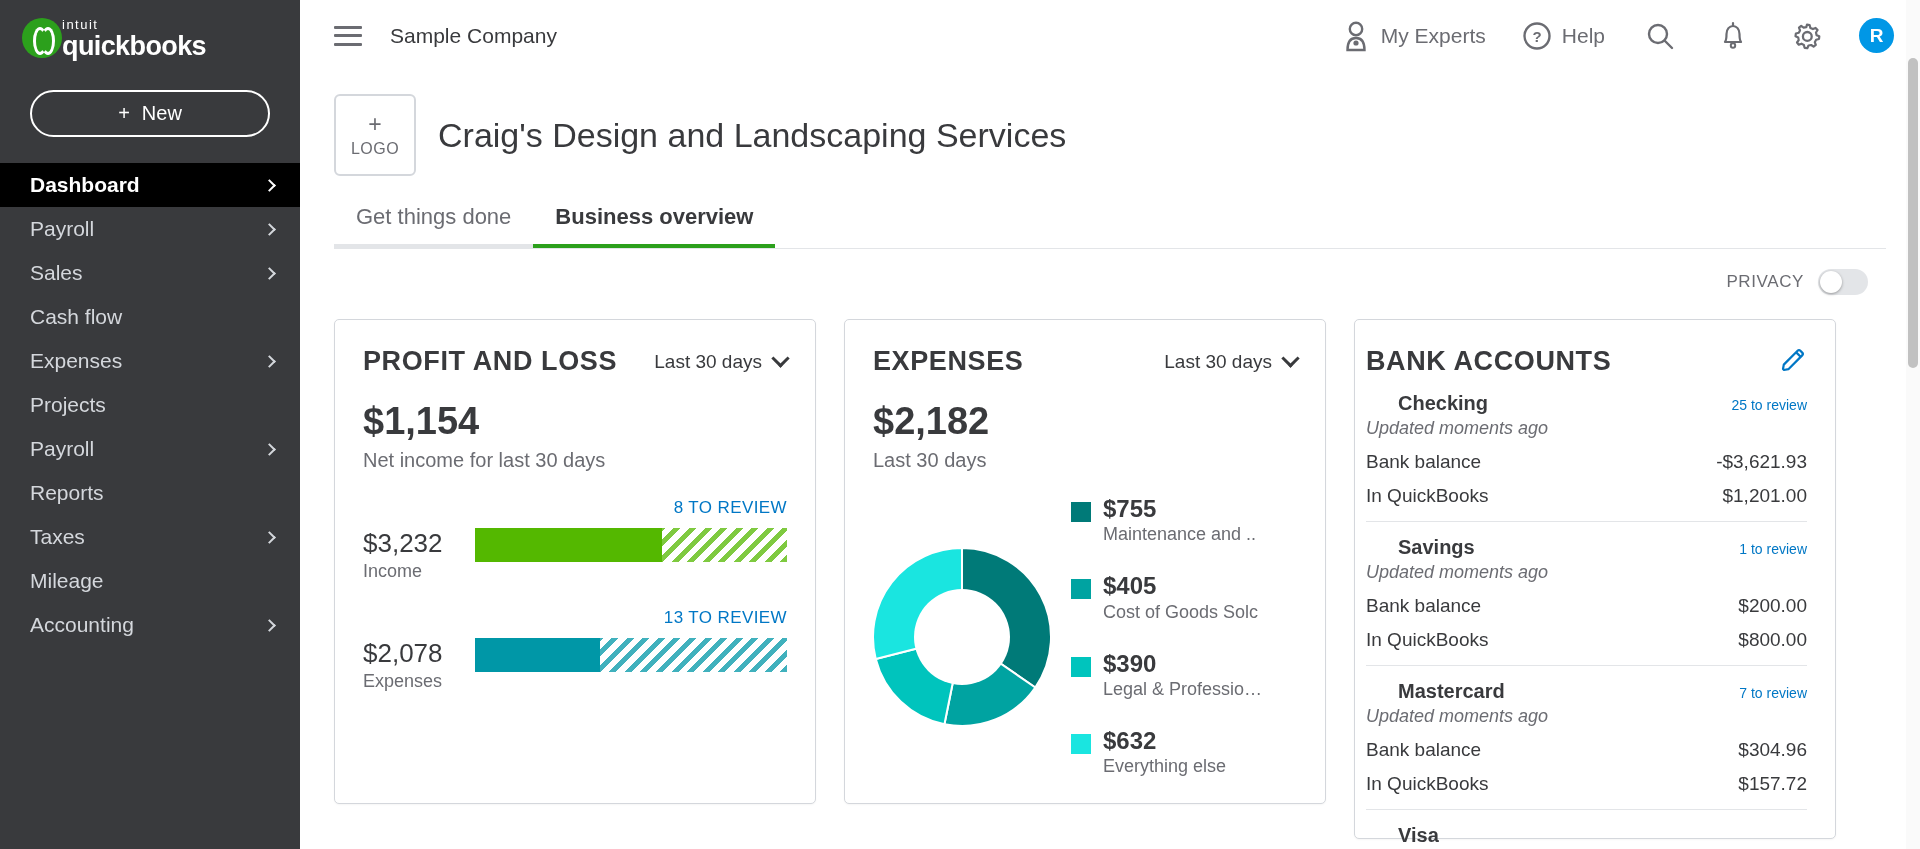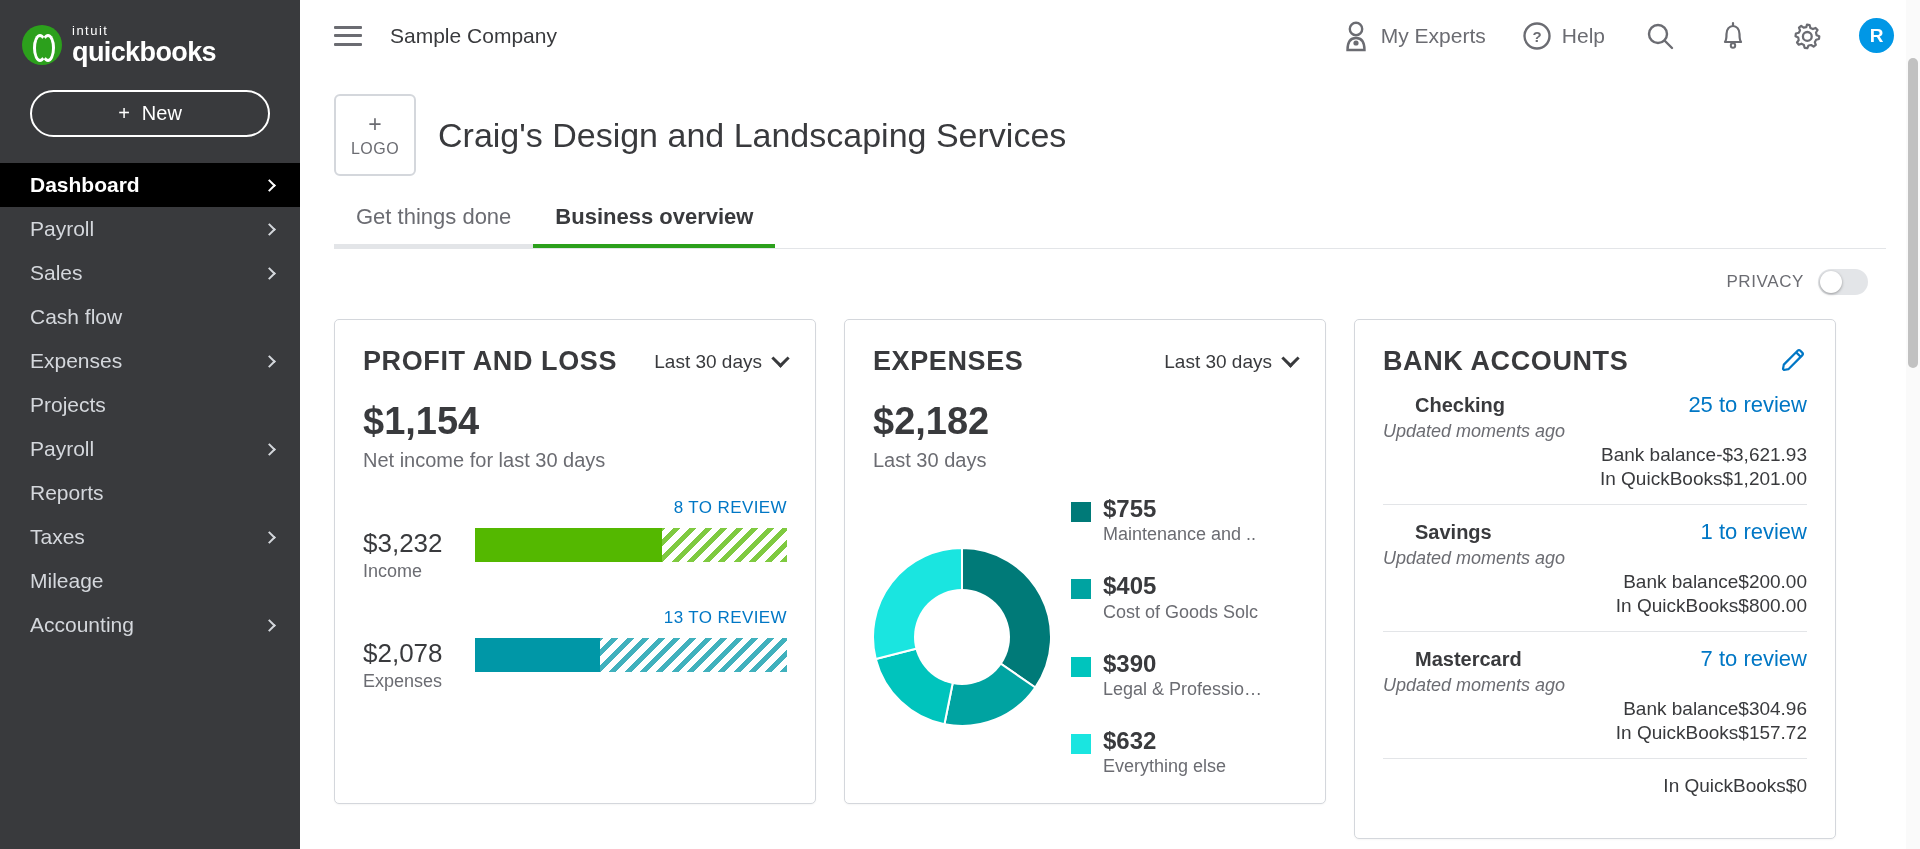--- a/index.html
+++ b/index.html
@@ -11,21 +11,21 @@
   }
   .app { display: flex; width: 1920px; height: 849px; position: relative; }
 
   
   .sidebar {
     width: 300px; min-width: 300px; height: 849px;
     background: #393a3d;
     color: #fff;
     position: relative;
   }
-  .brand { display: flex; align-items: center; gap: 10px; padding: 18px 0 0 22px; height: 72px; }
+  .brand { display: flex; align-items: flex-start; padding: 18px 0 0 22px; height: 72px; }
   .qb-logo-circle {
     width: 40px; height: 40px; border-radius: 50%;
     background: #2ca01c; position: relative; flex: 0 0 40px;
   }
   .qb-logo-circle:before {
     content: ""; position: absolute; left: 11px; top: 9px;
     width: 8px; height: 22px; border: 3px solid #fff; border-radius: 50%;
     border-right-color: transparent;
   }
   .qb-logo-circle:after {
@@ -105,21 +105,21 @@
     background: #fff; border-radius: 50%; box-shadow: 0 1px 3px rgba(0,0,0,.35);
   }
 
   .cards { display: flex; gap: 28px; padding: 24px 30px 0 34px; align-items: flex-start; }
   .card {
     background: #fff; border: 1px solid #d4d7dc; border-radius: 5px;
     box-shadow: 0 1px 2px rgba(0,0,0,0.04);
   }
   .card-pl { width: 482px; height: 485px; padding: 26px 28px 0 28px; }
   .card-exp { width: 482px; height: 485px; padding: 26px 28px 0 28px; }
-  .card-bank { width: 482px; height: 520px; padding: 26px 28px 0 28px; }
+  .card-bank { width: 482px; height: 520px; padding: 26px 28px 0 11px; }
 
   .card-head { display: flex; align-items: center; justify-content: space-between; }
   .card-title { font-size: 27px; font-weight: 700; letter-spacing: 0.6px; color: #393a3d; }
   .range { display: flex; align-items: center; gap: 12px; font-size: 19px; color: #393a3d; cursor: pointer; }
   .chev-down { width: 13px; height: 13px; border-right: 3px solid #393a3d; border-bottom: 3px solid #393a3d; transform: rotate(45deg); margin-top: -6px; }
 
   .big-amt { font-size: 38px; font-weight: 700; color: #393a3d; margin-top: 24px; line-height: 1.1; }
   .sub-amt { font-size: 20px; color: #6b6c72; margin-top: 6px; }
 
   .bar-block { margin-top: 26px; }
@@ -143,23 +143,23 @@
   .leg-swatch { width: 20px; height: 20px; flex: 0 0 20px; margin-top: 6px; }
   .leg-amt { font-size: 24px; font-weight: 700; color: #393a3d; line-height: 1.1; }
   .leg-cat { font-size: 18px; color: #6b6c72; white-space: nowrap; margin-top: 2px; }
 
   .bank-head { display: flex; align-items: flex-start; justify-content: space-between; }
   .pencil { cursor: pointer; }
   .acct { padding: 14px 0 14px 0; border-bottom: 1px solid #e3e5e8; }
   .acct:last-child { border-bottom: none; }
   .acct-top { display: flex; justify-content: space-between; align-items: baseline; margin-left: 32px; }
   .acct-name { font-size: 20px; font-weight: 700; color: #393a3d; }
-  .acct-review { font-size: 22px; color: #0077c5; cursor: pointer; }
+  .acct-review { font-size: 14px; color: #0077c5; cursor: pointer; }
   .acct-upd { font-size: 18px; color: #6b6c72; font-style: italic; margin-top: 3px; }
-  .acct-line { display: flex; justify-content: flex-end; font-size: 19px; color: #393a3d; margin-top: 2px; }
+  .acct-line { display: flex; justify-content: space-between; font-size: 19px; color: #393a3d; margin-top: 12px; }
 
   .scrollbar {
     position: absolute; right: 0; top: 0; width: 14px; height: 849px; background: #fafafa;
   }
   .scrollbar .thumb {
     position: absolute; top: 58px; left: 2px; width: 10px; height: 310px;
     background: #c1c1c1; border-radius: 5px;
   }
   .bottom-cards { display: flex; gap: 28px; padding: 24px 30px 0 34px; }
 </style>
@@ -451,20 +451,23 @@
               <div class="acct-line">
                 <span>Bank balance</span>
                 <span>$304.96</span>
               </div>
               <div class="acct-line">
                 <span>In QuickBooks</span>
                 <span>$157.72</span>
               </div>
             </div>
             <div class="acct">
+              <div class="acct-top">
+                <span class="acct-name">Visa</span>
+              </div>
               <div class="acct-line">
                 <span>In QuickBooks</span>
                 <span>$0</span>
               </div>
             </div>
           </div>
       </div>
     </div>
 
     <div class="bottom-cards">

